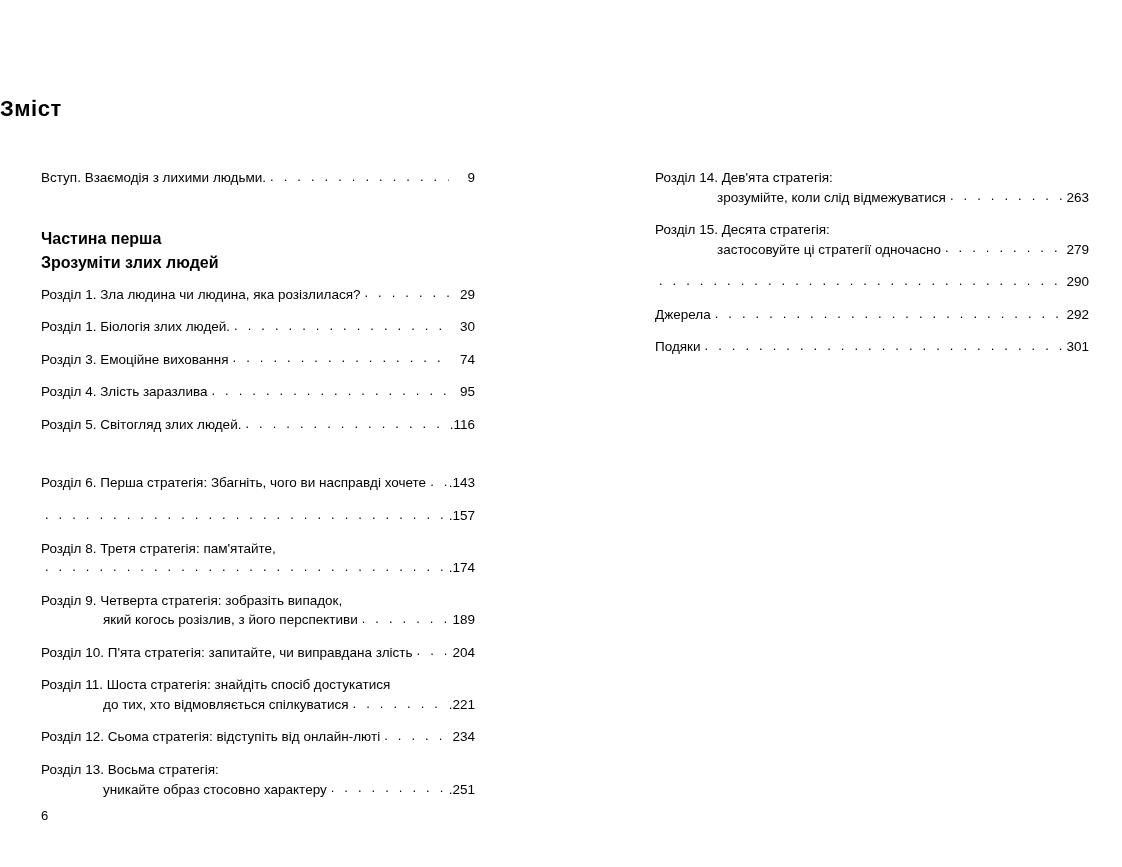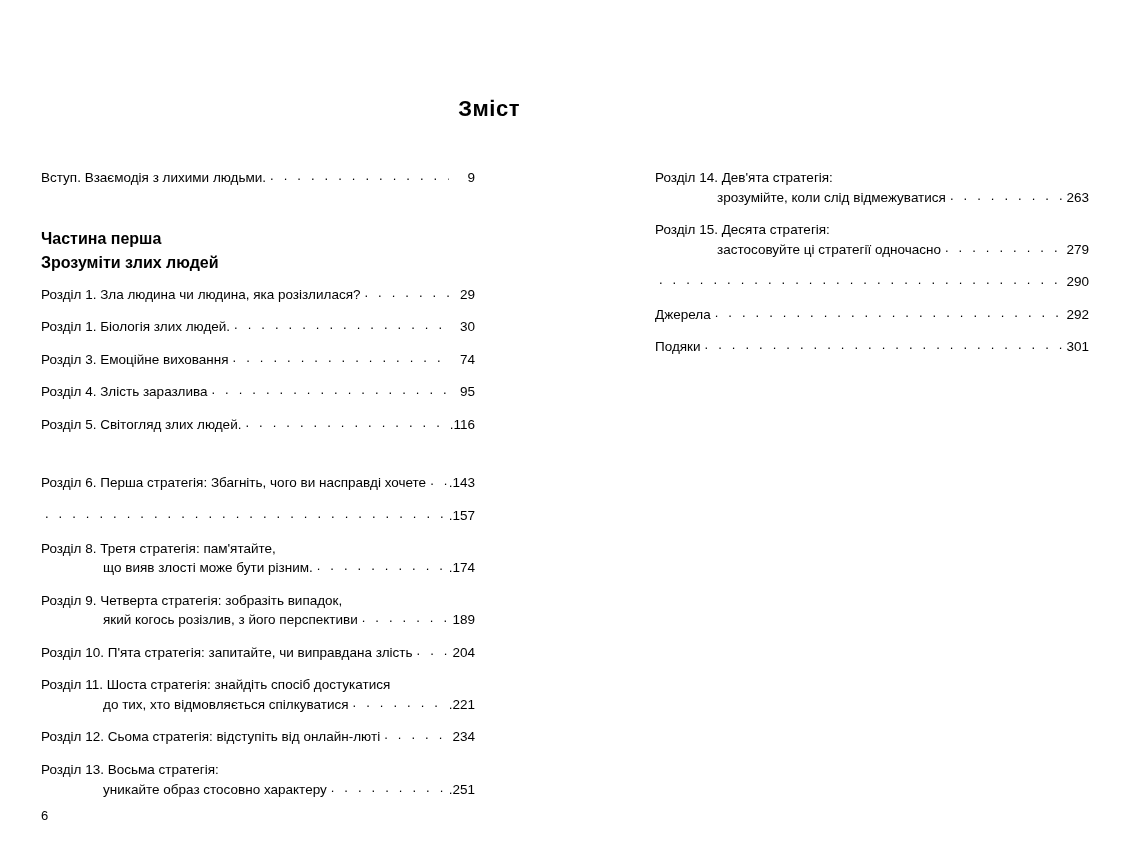--- a/index.html
+++ b/index.html
@@ -18,21 +18,21 @@
   .page {
     position: absolute;
     inset: 0;
     background: #ffffff;
   }
   .title {
     position: absolute;
     left: 0;
     top: 96px;
     width: 520px;
-    text-align: right;
+    text-align: left;
     font-size: 22px;
     font-weight: bold;
     letter-spacing: 0.5px;
   }
   .col {
     position: absolute;
     top: 168px;
   }
   .col-left {
     left: 41px;
@@ -43,21 +43,21 @@
     width: 434px;
   }
   .entry {
     position: relative;
     font-size: 13.5px;
     line-height: 1.45;
     margin-bottom: 13px;
   }
   .entry .row {
     display: flex;
-    align-items: flex-start;
+    align-items: flex-end;
     width: 100%;
   }
   .entry .label {
     white-space: pre;
     flex: 0 0 auto;
   }
   .entry .indent {
     padding-left: 62px;
   }
   .entry .leader {
@@ -174,21 +174,20 @@
         <span class="leader">. . . . . . . . . . . . . . . . . . . . . . . . . . . . . . . . . . . . . . . . . .</span>
         <span class="page-num">.157</span>
       </div>
     </div>
 
     <div class="entry">
       <div class="row">
         <span class="label">Розділ 8. Третя стратегія: пам'ятайте,</span>
       </div>
       <div class="row">
-        <span class="label indent">що вияв злості може бути різним.</span>
         <span class="leader">. . . . . . . . . . . . . . . . . . . . . . . . . . . . . . . . . . . . . . . . . .</span>
         <span class="page-num">.174</span>
       </div>
     </div>
 
     <div class="entry">
       <div class="row">
         <span class="label">Розділ 9. Четверта стратегія: зобразіть випадок,</span>
       </div>
       <div class="row">

